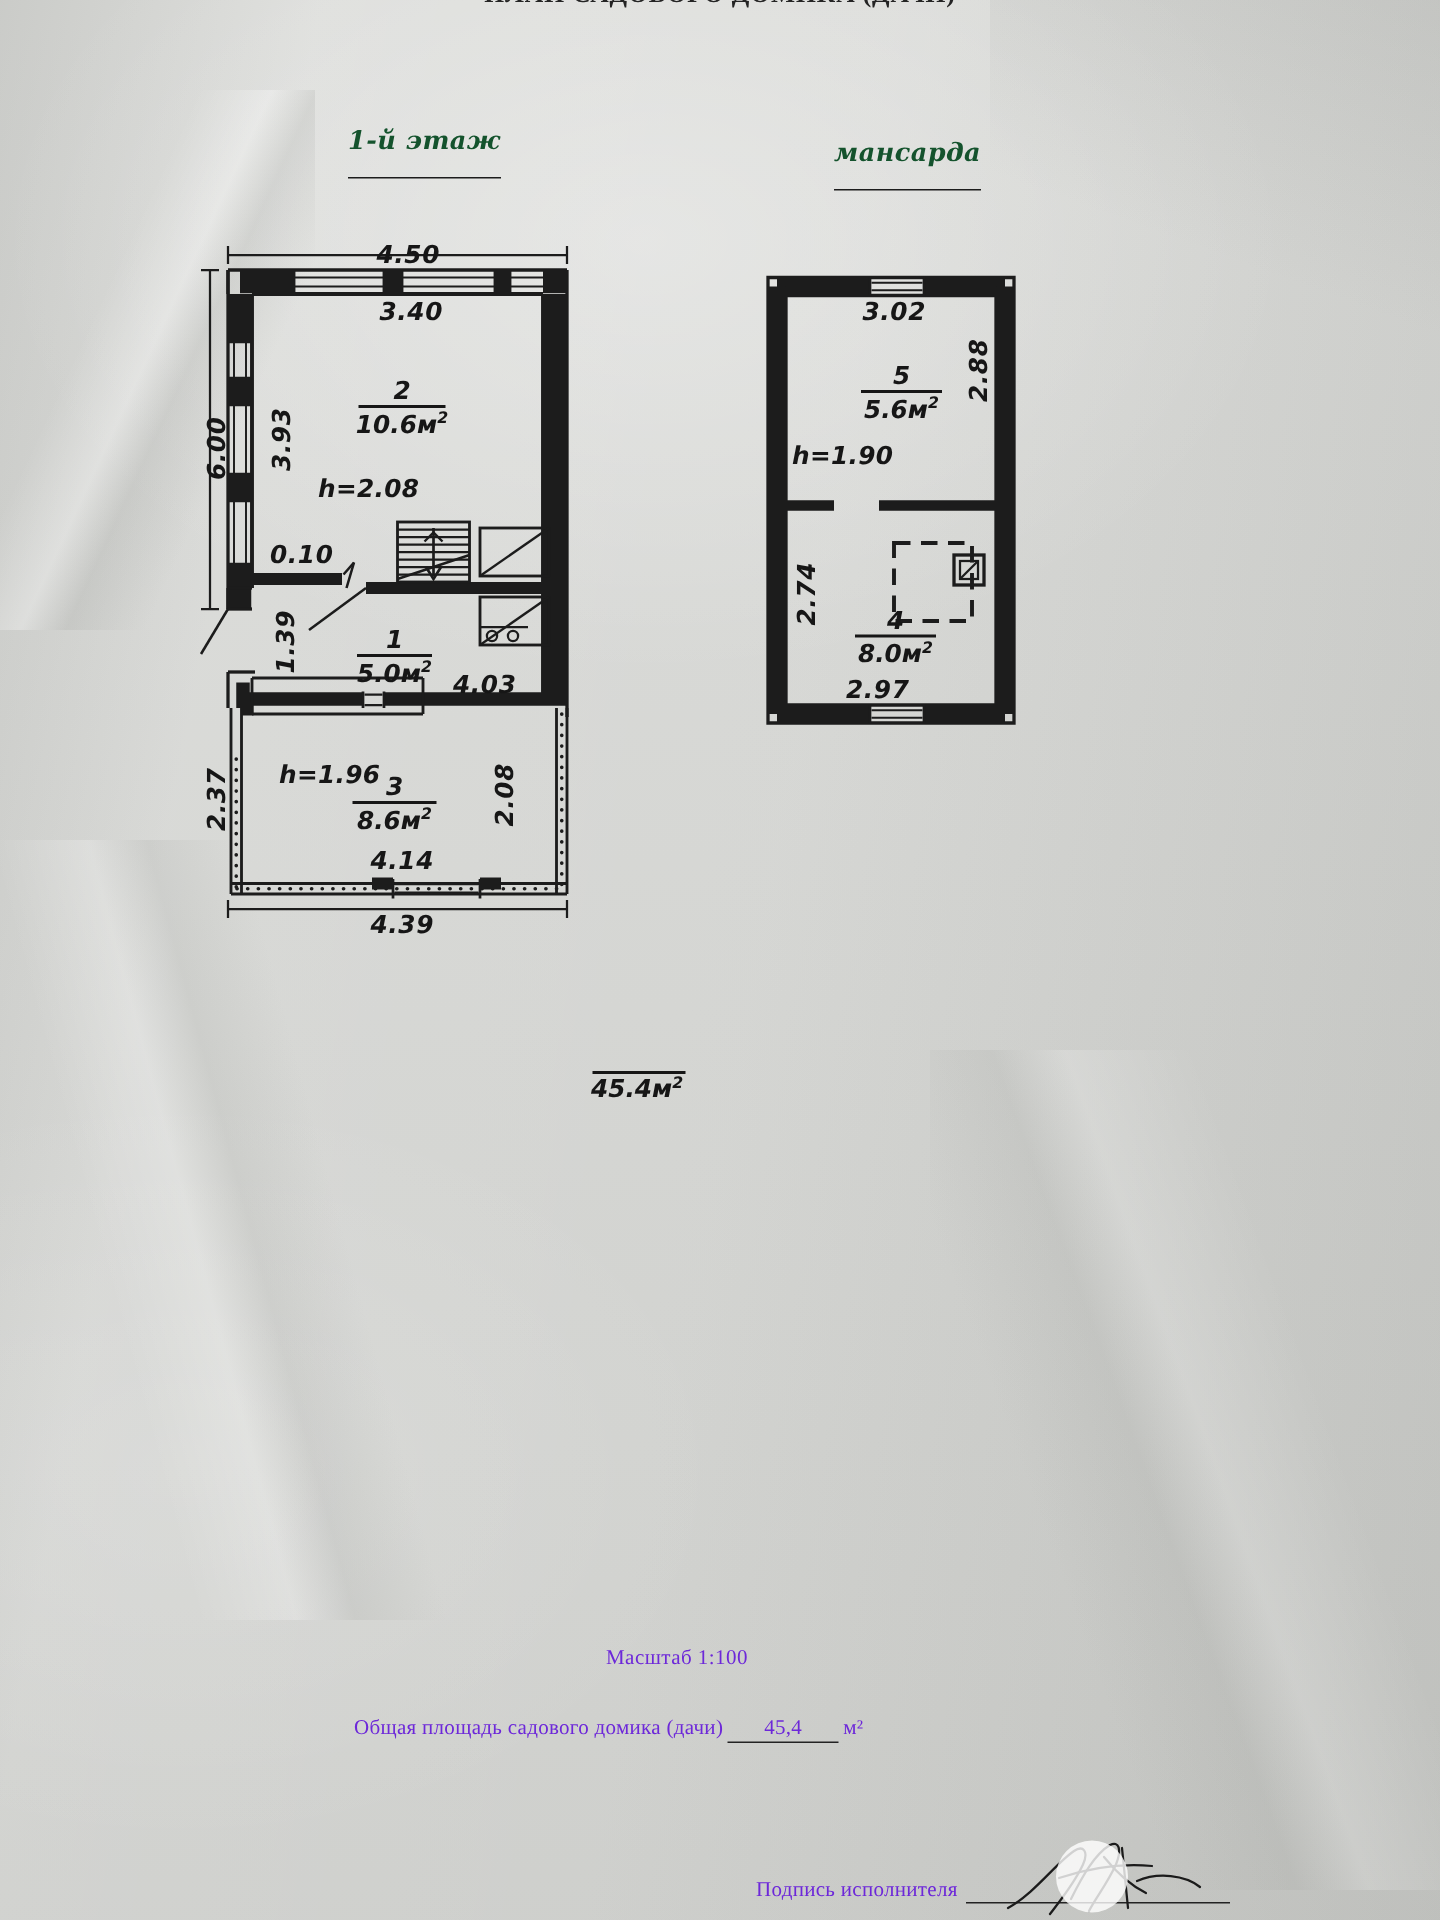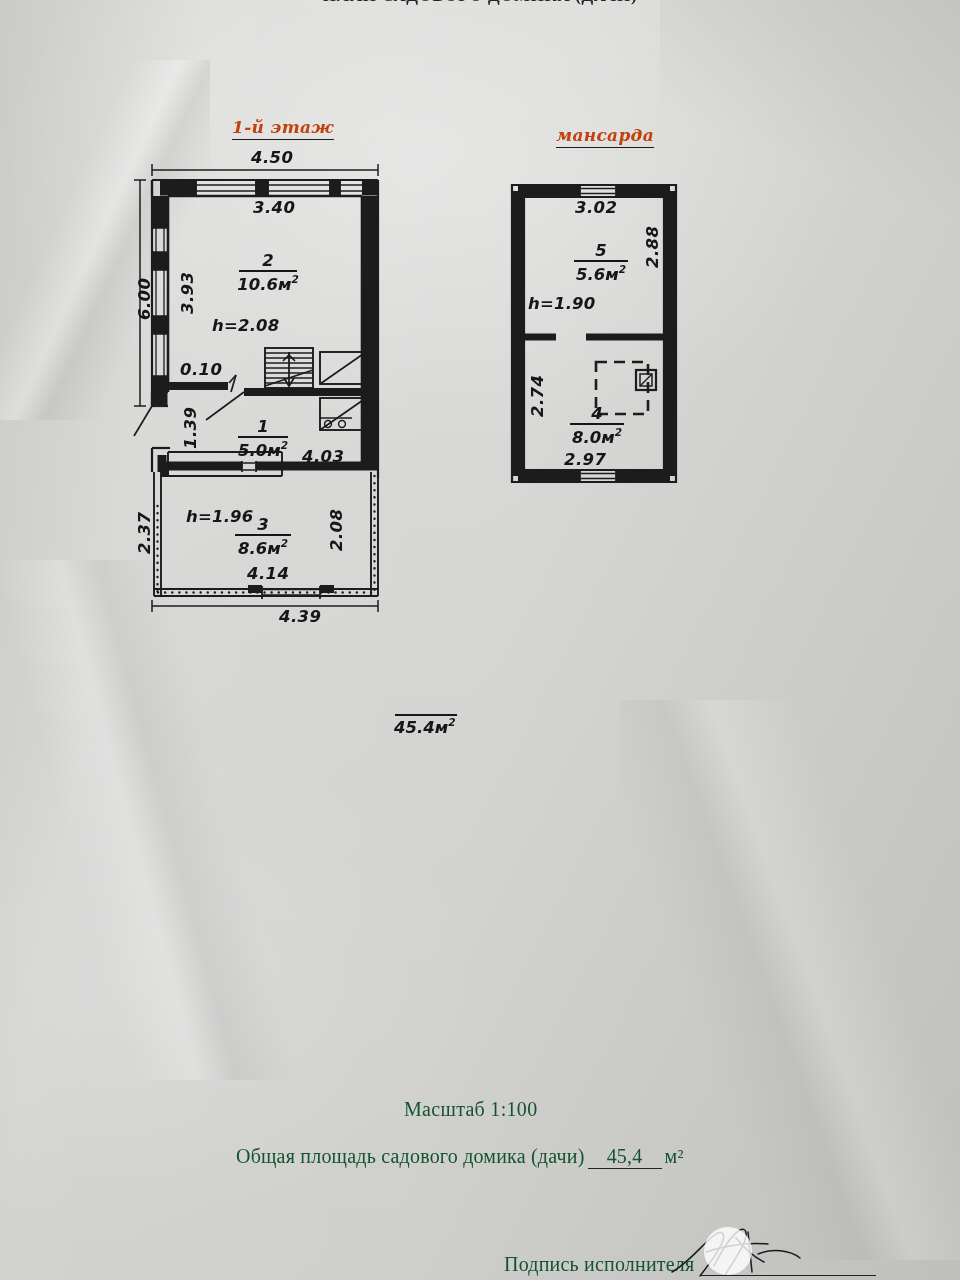--- a/index.html
+++ b/index.html
@@ -28,24 +28,23 @@
     background:linear-gradient(200deg, rgba(145,147,143,.20) 0%, rgba(255,255,255,0) 55%);}
 
   
   .doc-title{
     position:absolute;left:0;top:-14px;width:960px;text-align:center;
     font-family:"Liberation Serif", serif;font-weight:700;font-size:17px;
     letter-spacing:.6px;color:#242424;
   }
   .floor-label{
     position:absolute;font-family:"DejaVu Serif", serif;font-style:italic;
-    font-weight:700;font-size:17px;color:#c2410c;
-    border-bottom:1.6px solid #1c1c1c;padding-bottom:2px;
+    font-weight:700;font-size:17px;color:#14532d;
+    border-bottom:1.6px solid #1c1c1c;padding-bottom:14px;
     letter-spacing:.3px;
-    margin-top:33px;
   }
   #lbl-floor1{left:232px;top:84px;}
   #lbl-mansard{left:556px;top:92px;}
 
   
   .dim, .rm-num, .rm-area, .hgt, .tot{
     position:absolute;font-family:"DejaVu Sans", sans-serif;font-style:italic;
     font-weight:700;color:#161616;white-space:nowrap;line-height:1;
   }
   .dim{font-size:16.5px;letter-spacing:.4px;}
@@ -58,22 +57,22 @@
     font-size:16.5px;color:#161616;line-height:1.15;padding-top:1px;}
   .roombox .bar{height:1.7px;background:#161616;margin:1px auto 0;}
   .sup{font-size:10.5px;vertical-align:super;}
 
   .tot{font-size:16.5px;}
   #total-area{left:394px;top:714px;}
   #total-area .bar{height:1.7px;background:#161616;width:62px;margin-bottom:1px;margin-left:1px;}
 
   
   .foot{
-    position:absolute;font-family:"Liberation Serif", serif;font-size:20px;
-    color:#14532d;white-space:nowrap;
+    position:absolute;font-family:"Liberation Serif", serif;font-size:14px;
+    color:#6d28d9;white-space:nowrap;
   }
   #scale-line{left:404px;top:1098px;letter-spacing:.3px;}
   #total-line{left:236px;top:1145px;letter-spacing:.2px;}
   #total-line .blank{display:inline-block;border-bottom:1.4px solid #222;
     padding:0 6px;margin:0 3px;min-width:62px;text-align:center;font-family:Liberation Serif, serif;}
   #sign-line{left:504px;top:1253px;letter-spacing:.2px;}
   #sign-line .blank{display:inline-block;border-bottom:1.4px solid #222;
     width:176px;height:14px;margin-left:6px;vertical-align:bottom;}
 
   
@@ -212,31 +211,31 @@
     <path d="M152,164 L152,176 M378,164 L378,176" stroke-width="1.5"></path>
 
     <path d="M152,606 L378,606" stroke-width="1.5"></path>
     <path d="M152,600 L152,612 M378,600 L378,612" stroke-width="1.5"></path>
 
     <path d="M140,180 L140,406" stroke-width="1.5"></path>
     <path d="M134,180 L146,180 M134,406 L146,406" stroke-width="1.5"></path>
   </g>
 </svg>
 
-<div class="dim" style="left:251px;top:150px;">4.50</div>
+<div class="dim" style="left:251px;top:162px;">4.50</div>
 <div class="dim" style="left:253px;top:200px;">3.40</div>
 <div class="dim vert" style="left:137px;top:320px;">6.00</div>
 <div class="dim vert" style="left:180px;top:314px;">3.93</div>
 <div class="dim" style="left:180px;top:362px;">0.10</div>
 <div class="dim vert" style="left:183px;top:449px;">1.39</div>
 <div class="dim" style="left:302px;top:449px;">4.03</div>
 <div class="dim vert" style="left:137px;top:554px;">2.37</div>
 <div class="dim vert" style="left:329px;top:551px;">2.08</div>
 <div class="dim" style="left:247px;top:566px;">4.14</div>
-<div class="dim" style="left:247px;top:609px;margin-left:32px;">4.39</div>
+<div class="dim" style="left:247px;top:609px;">4.39</div>
 
 <div class="hgt" style="left:212px;top:318px;">h=2.08</div>
 <div class="hgt" style="left:186px;top:509px;">h=1.96</div>
 
 <div class="roombox" style="left:232px;top:252px;width:72px;">
   <div class="n">2</div>
   <div class="bar" style="width:58px;"></div>
   <div class="a"><span>10.6</span><span>м</span><span class="sup">2</span></div>
 </div>
 

